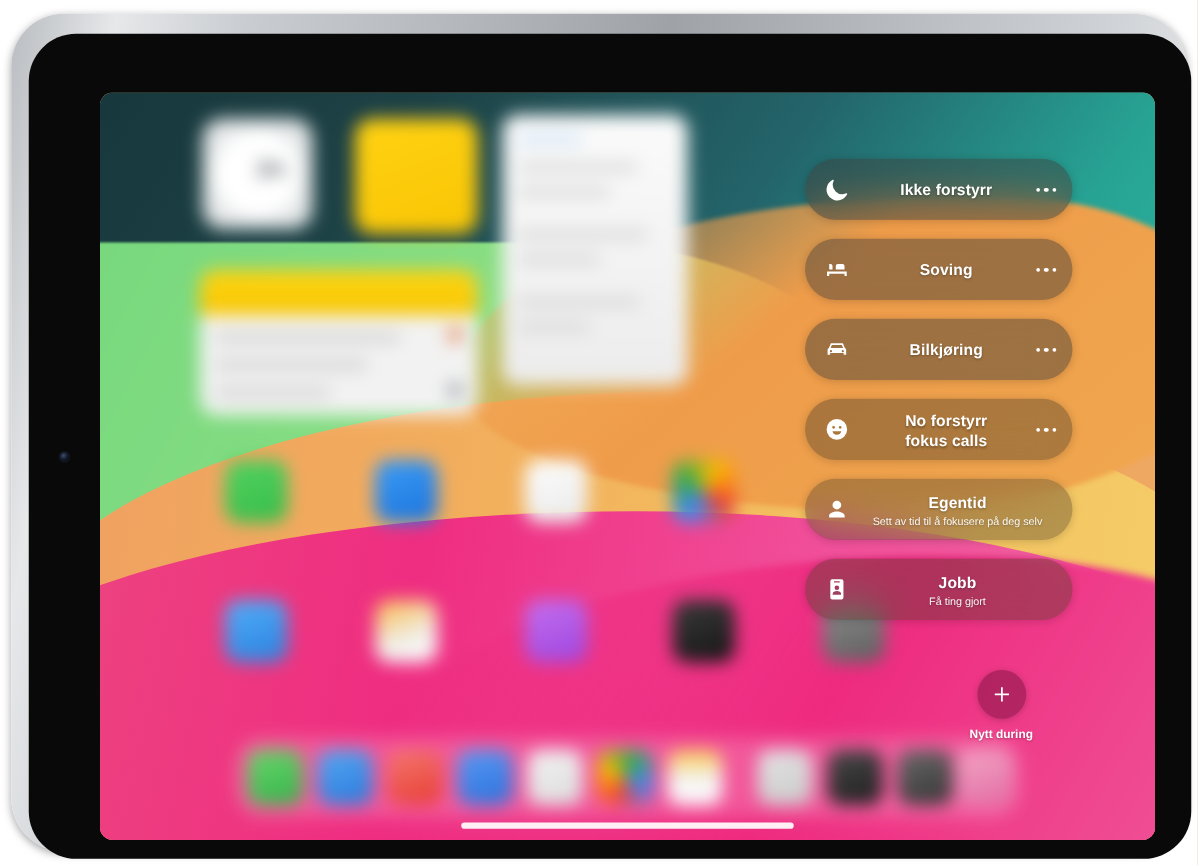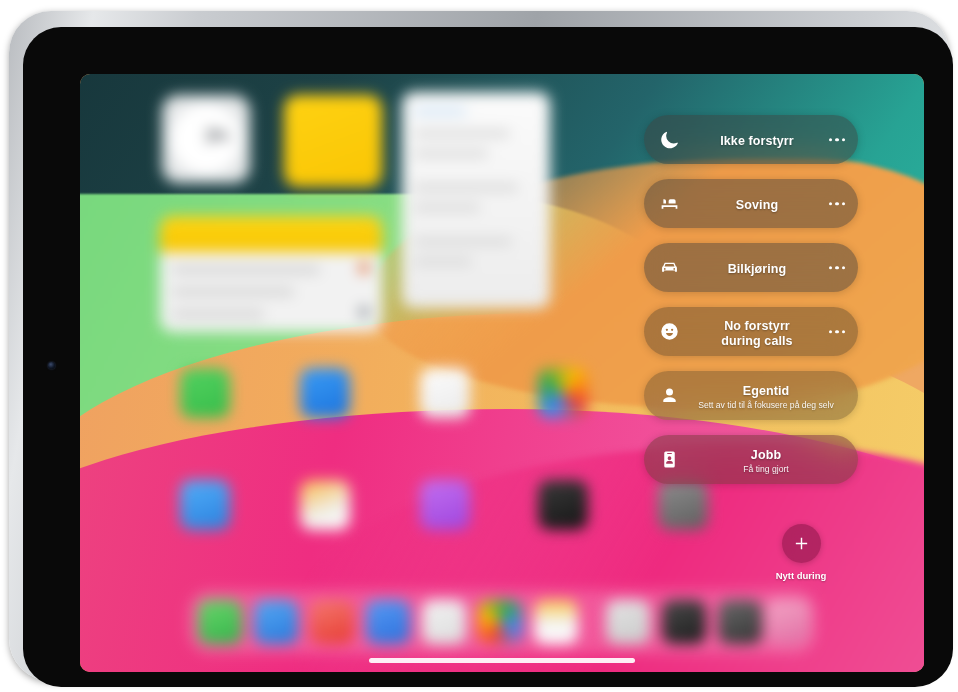--- a/index.html
+++ b/index.html
@@ -111,21 +111,21 @@
 
   .appicon{ position:absolute; width:50px; height:50px; border-radius:12px; }
   .dockicon{ position:absolute; width:44px; height:44px; border-radius:11px; top:10px; }
   #dock{
     position:absolute; left:108px; top:516px; width:628px; height:64px;
     border-radius:22px; background:rgba(255,255,255,.20);
   }
 
   
   #focus-panel{
-    position:absolute; left:556px; top:0px; width:288px; height:438px;
+    position:absolute; left:556px; top:12px; width:288px; height:438px;
   }
   .focus-pill{
     position:absolute; left:8px; width:214px; height:49px;
     border-radius:25px;
     background:rgba(62,58,56,.46);
     backdrop-filter:blur(14px);
     -webkit-backdrop-filter:blur(14px);
     display:flex; align-items:center;
     box-shadow:0 1px 8px rgba(0,0,0,.18);
     overflow:hidden;
@@ -312,21 +312,21 @@
         </div>
 
         <div class="focus-pill" id="pill-nomsg" style="top:233px;">
           <span class="pill-icon">
             <svg viewBox="0 0 24 24">
                 <path d="M12 2.6A9.4 9.4 0 1 0 21.4 12 9.4 9.4 0 0 0 12 2.6zm-3 6.2a1.3 1.3 0 1 1-1.3 1.3A1.3 1.3 0 0 1 9 8.8zm6 0a1.3 1.3 0 1 1-1.3 1.3A1.3 1.3 0 0 1 15 8.8zm-7 5h8a4.1 4.1 0 0 1-8 0z"></path>
               </svg>
           </span>
           <span class="pill-text">
             <span class="pill-title">No forstyrr</span>
-            <span class="pill-title" style="display:block;">during calls</span>
+            <span class="pill-title" style="display:block;">fokus calls</span>
           </span>
           <span class="pill-more">
             <i></i>
               <i></i>
               <i></i>
           </span>
         </div>
 
         <div class="focus-pill" id="pill-jobb" style="top:361px;">
           <span class="pill-icon">

